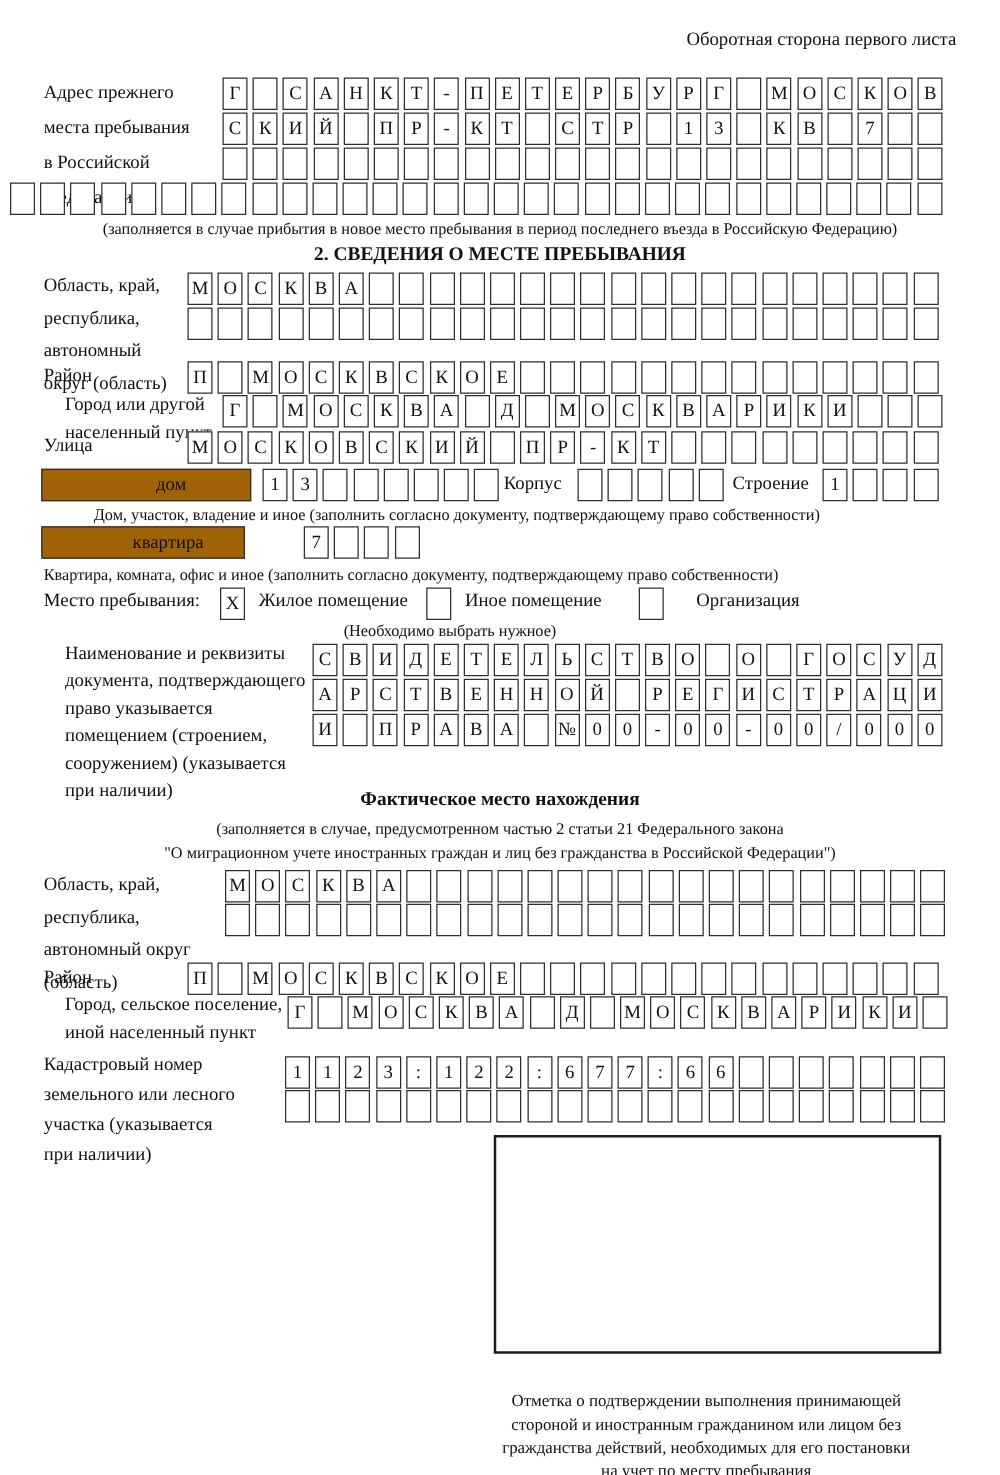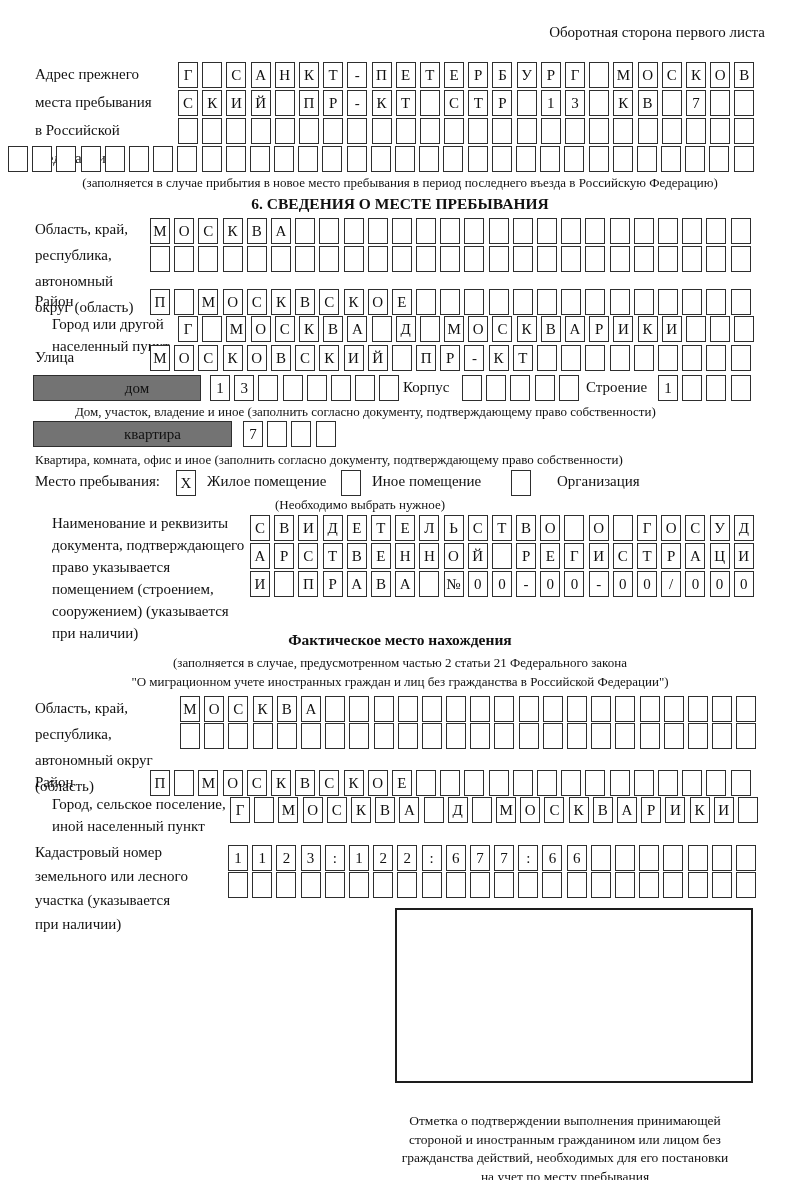--- a/index.html
+++ b/index.html
@@ -14,21 +14,21 @@
   .label div{white-space:nowrap;}
   .lh28 div{line-height:28px;}
   .lh26 div{line-height:26px;}
   .lh24 div{line-height:24px;}
   .lh22 div{line-height:22px;margin-left:17px;}
   .single{font-size:15px;white-space:nowrap;}
   .caption{font-size:13px;white-space:nowrap;}
   .center{text-align:center;}
   .heading{font-weight:bold;font-size:15.5px;text-align:center;width:800px;left:0;}
   .labelbox{box-sizing:border-box;border:1.6px solid #2e2e2e;height:26px;
-            display:flex;align-items:center;justify-content:center;font-size:15px;background:#737373;padding-left:40px;}
+            display:flex;align-items:center;justify-content:center;font-size:15px;background:#a16207;padding-left:40px;}
   .bigbox{box-sizing:border-box;border:2px solid #1d1d1d;background:#fff;}
   .stampcap{font-size:13.5px;line-height:18.5px;text-align:center;margin-top:24px;}
 </style>
 </head>
 <body>
 
 <div class="page">
 
   <div class="abs single" style="top:24px;right:35px;">Оборотная сторона первого листа</div>
 
@@ -144,21 +144,21 @@
       <div class="cell"></div>
       <div class="cell"></div>
       <div class="cell"></div>
       <div class="cell"></div>
       <div class="cell"></div>
       <div class="cell"></div>
       <div class="cell"></div>
     </div>
   <div class="abs caption center" style="left:0;top:175px;width:800px;">(заполняется в случае прибытия в новое место пребывания в период последнего въезда в Российскую Федерацию)</div>
 
-  <div class="abs heading" style="top:195px;">6. СВЕДЕНИЯ О МЕСТЕ ПРЕБЫВАНИЯ</div>
+  <div class="abs heading" style="top:195px;">2. СВЕДЕНИЯ О МЕСТЕ ПРЕБЫВАНИЯ</div>
 
   <div class="abs label lh26" style="left:35px;top:216px;">
       <div>Область, край,</div>
       <div>республика,</div>
       <div>автономный</div>
       <div>округ (область)</div>
     </div>
   <div class="grid" style="left: 150px; top: 218px;">
       <div class="cell">М</div>
       <div class="cell">О</div>
@@ -324,21 +324,21 @@
     </div>
   <div class="abs single" style="left:586px;top:379px;">Строение</div>
   <div class="grid" style="left: 658px; top: 375px;">
       <div class="cell">1</div>
       <div class="cell"></div>
       <div class="cell"></div>
       <div class="cell"></div>
     </div>
   <div class="abs caption" style="left:35px;top:404px;margin-left:40px;">Дом, участок, владение и иное (заполнить согласно документу, подтверждающему право собственности)</div>
 
-  <div class="abs labelbox" style="left:33px;top:421px;width:199px;">квартира</div>
+  <div class="abs labelbox" style="left:33px;top:421px;width:163px;">квартира</div>
   <div class="grid" style="left: 243px; top: 421px;">
       <div class="cell">7</div>
       <div class="cell"></div>
       <div class="cell"></div>
       <div class="cell"></div>
     </div>
   <div class="abs caption" style="left:35px;top:452px;">Квартира, комната, офис и иное (заполнить согласно документу, подтверждающему право собственности)</div>
 
   <div class="abs single" style="left:35px;top:473px;">Место пребывания:</div>
   <div class="abs cell" style="left:176px;top:470px;">X</div>

